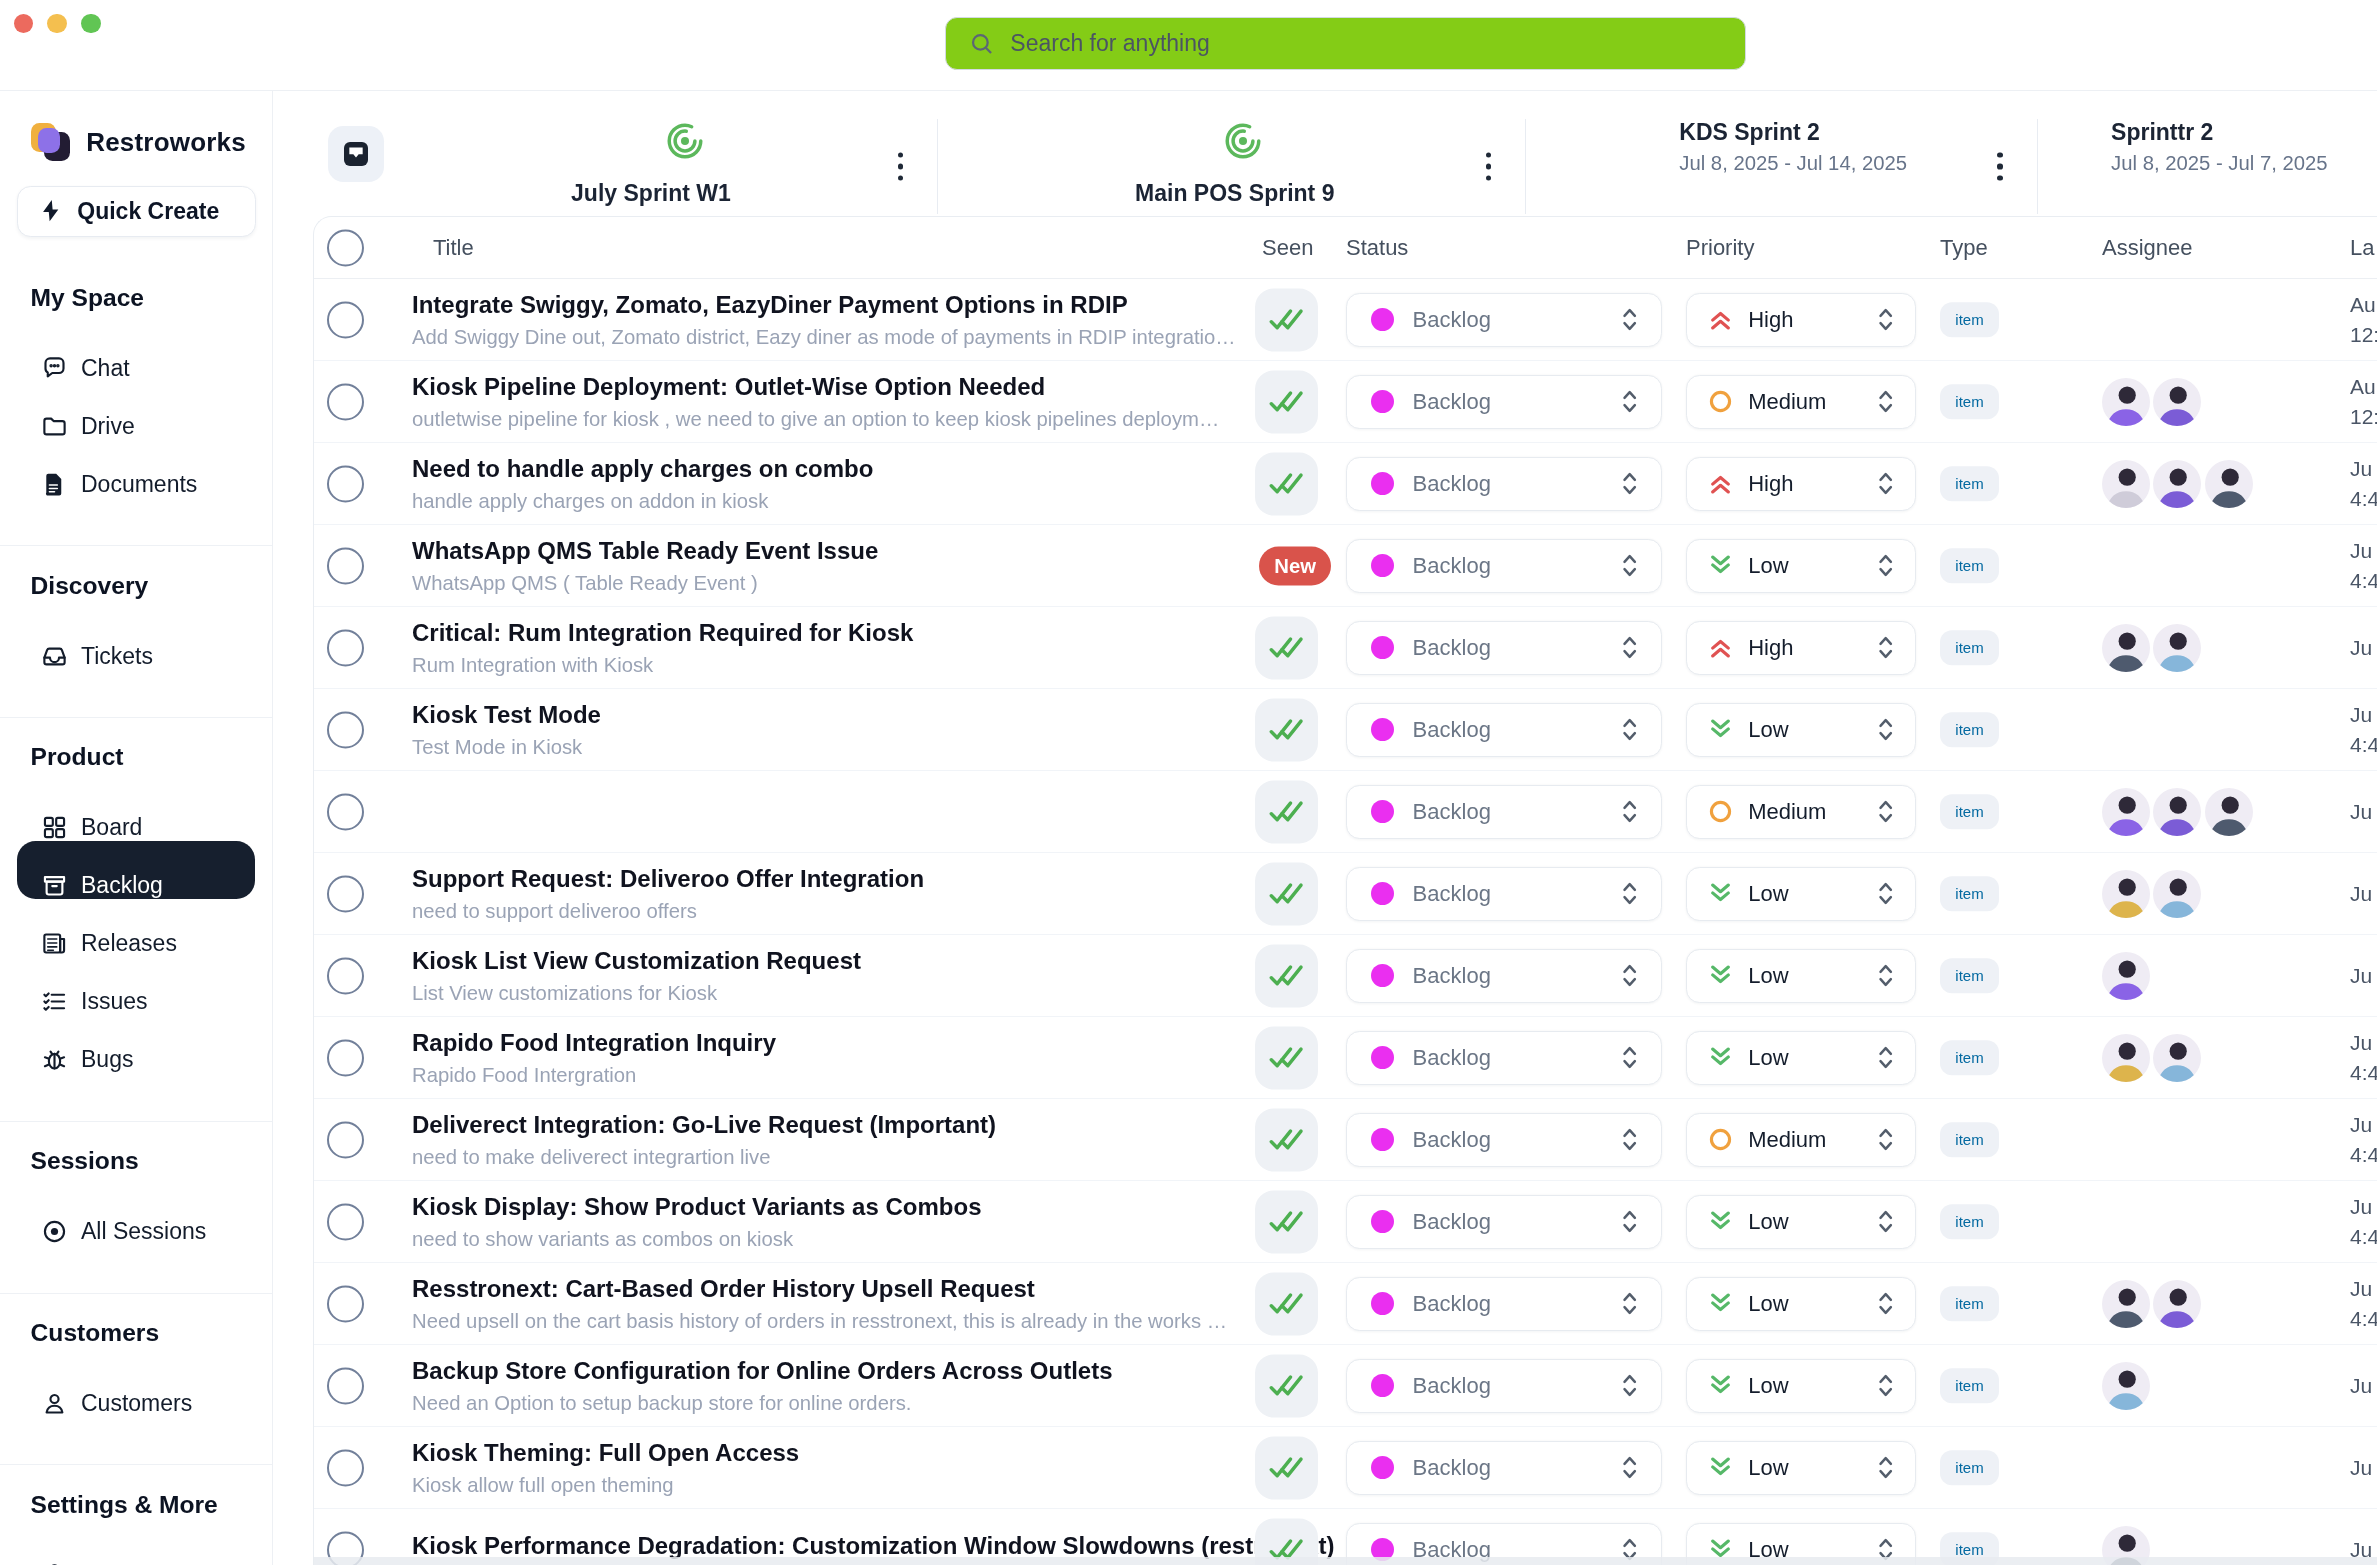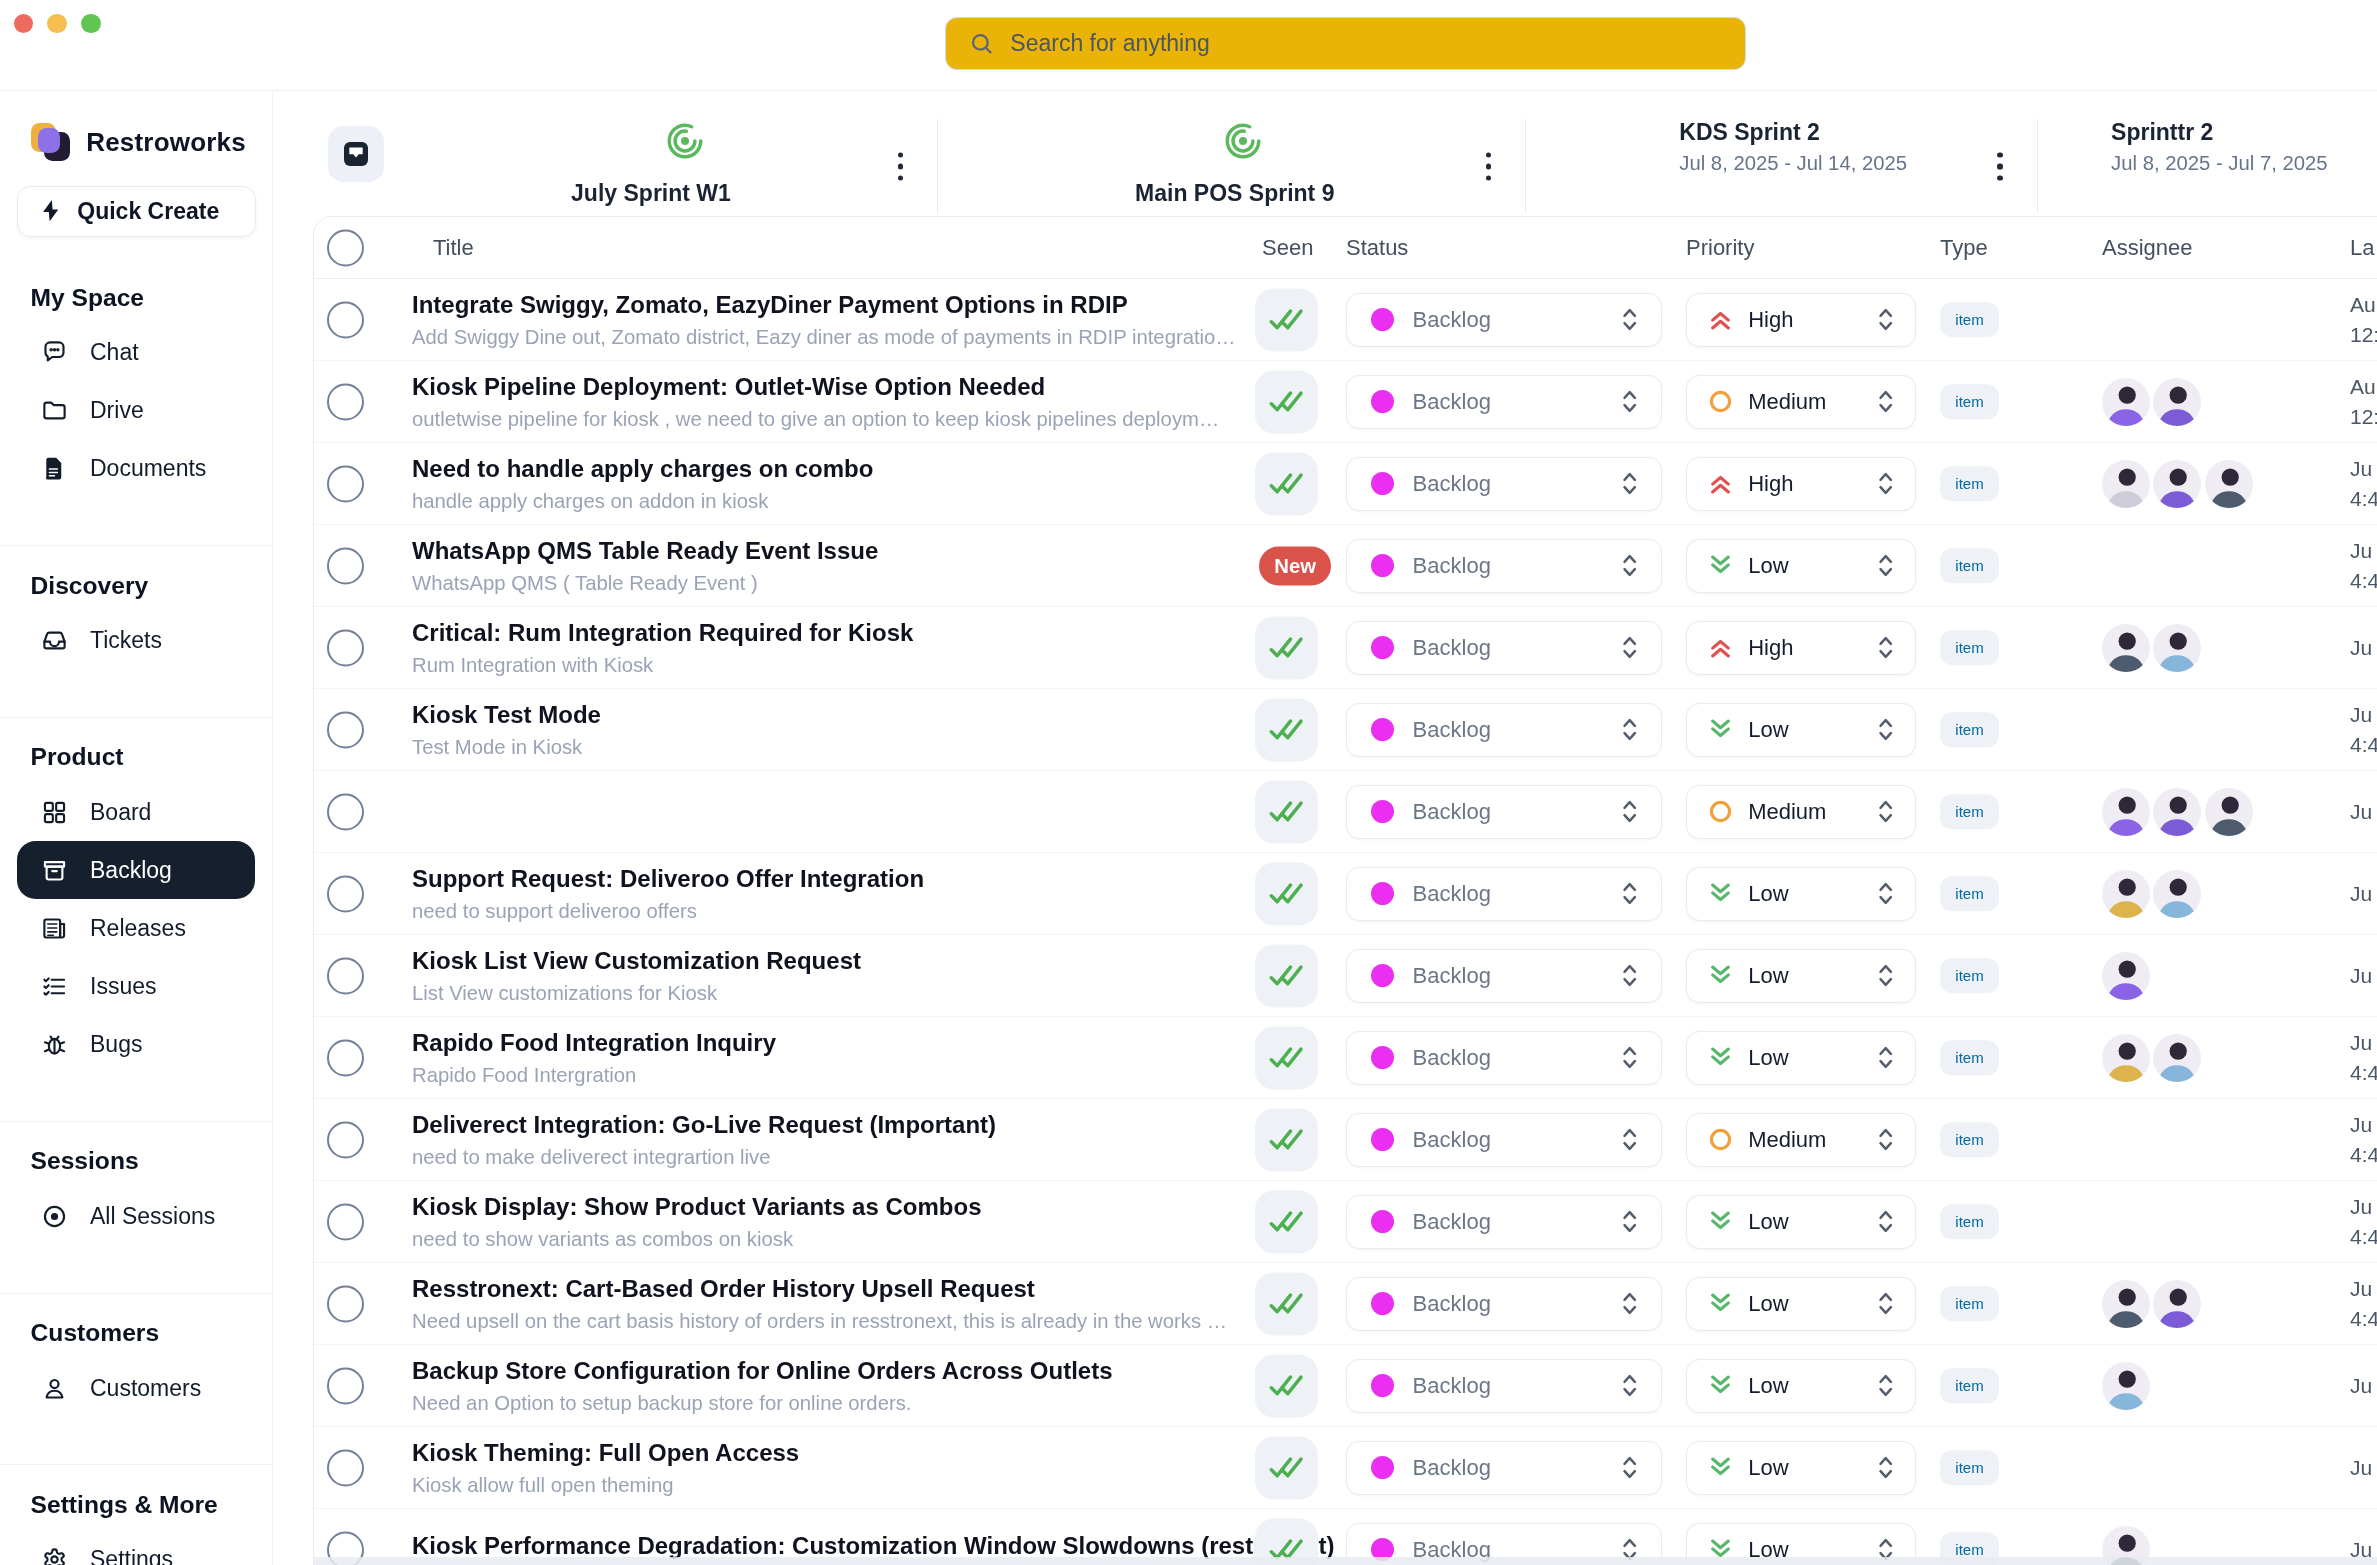--- a/index.html
+++ b/index.html
@@ -5,21 +5,21 @@
   * { margin:0; padding:0; box-sizing:border-box; }
   html,body { width:2377px; height:1566px; overflow:hidden; background:#fff;
     font-family:"Liberation Sans", sans-serif; color:#131c2b; }
 
   
   .topbar { position:absolute; left:0; top:0; width:2377px; height:91px;
     background:#fff; border-bottom:1.7px solid #edf0f4; }
   .lights { position:absolute; left:13.6px; top:13.6px; display:flex; gap:14.4px; }
   .light { width:19.5px; height:19.5px; border-radius:50%; }
   .search { position:absolute; left:945px; top:17px; width:801px; height:53px;
-    background:#eab308; border:0.8px solid #d3dae3; border-radius:12px;
+    background:#84cc16; border:0.8px solid #d3dae3; border-radius:12px;
     display:flex; align-items:center; padding:0 22px; gap:15.3px; }
   .search svg { width:27px; height:27px; stroke:#5b6675; }
   .search span { font-size:23px; color:#4b5563; }
 
   
   .sidebar { position:absolute; left:0; top:91px; width:273px; bottom:0;
     background:#fff; border-right:1.7px solid #edf0f4; padding:0 17px; }
   .logo-row { display:flex; align-items:center; gap:13.6px; margin:30.5px 0 0 13.6px; }
   .logo-mark { position:relative; width:42px; height:42px; }
   .logo-mark i { position:absolute; border-radius:8.5px; }
@@ -28,21 +28,21 @@
   .logo-mark .l2 { left:7.6px; top:6px; width:22px; height:25.4px; background:#8d71e8; }
   .brand { font-size:26px; font-weight:700; color:#0d1526; letter-spacing:0.2px; }
   .quick-create { margin:22px 0 0 0; width:239px; height:51px; border:1.7px solid #e7ebf1;
     border-radius:13.6px; background:#fff; box-shadow:0 1.7px 3.4px rgba(20,30,60,.05);
     display:flex; align-items:center; gap:13.6px; padding:0 20.3px; cursor:pointer; }
   .quick-create svg { width:25.4px; height:25.4px; fill:#111a2b; }
   .quick-create span { font-size:23px; font-weight:600; color:#0d1526; }
   .side-section { padding-top:22px; }
   .side-divider { height:0; border-top:1.7px solid #eef1f5; margin:25.4px -17px 0; }
   .side-heading { font-size:24.6px; font-weight:700; color:#0c1322; margin:25.4px 0 12px 13.6px; }
-  .side-item { display:flex; align-items:center; gap:22px; height:58px;
+  .side-item { display:flex; align-items:flex-end; gap:13px; height:58px;
     padding:0 0 0 24px; border-radius:18.6px; cursor:pointer; font-size:23px;
     font-weight:500; color:#131c2b; }
   .side-item svg { width:27px; height:27px; stroke:#131c2b; fill:none;
     stroke-width:1.9; stroke-linecap:round; stroke-linejoin:round; }
   .side-item.active { background:#161f2e; color:#fff; }
   .side-item.active svg { stroke:#fff; }
 
   
   .main { position:absolute; left:275px; top:91px; right:0; bottom:0; background:#fff; }
 

